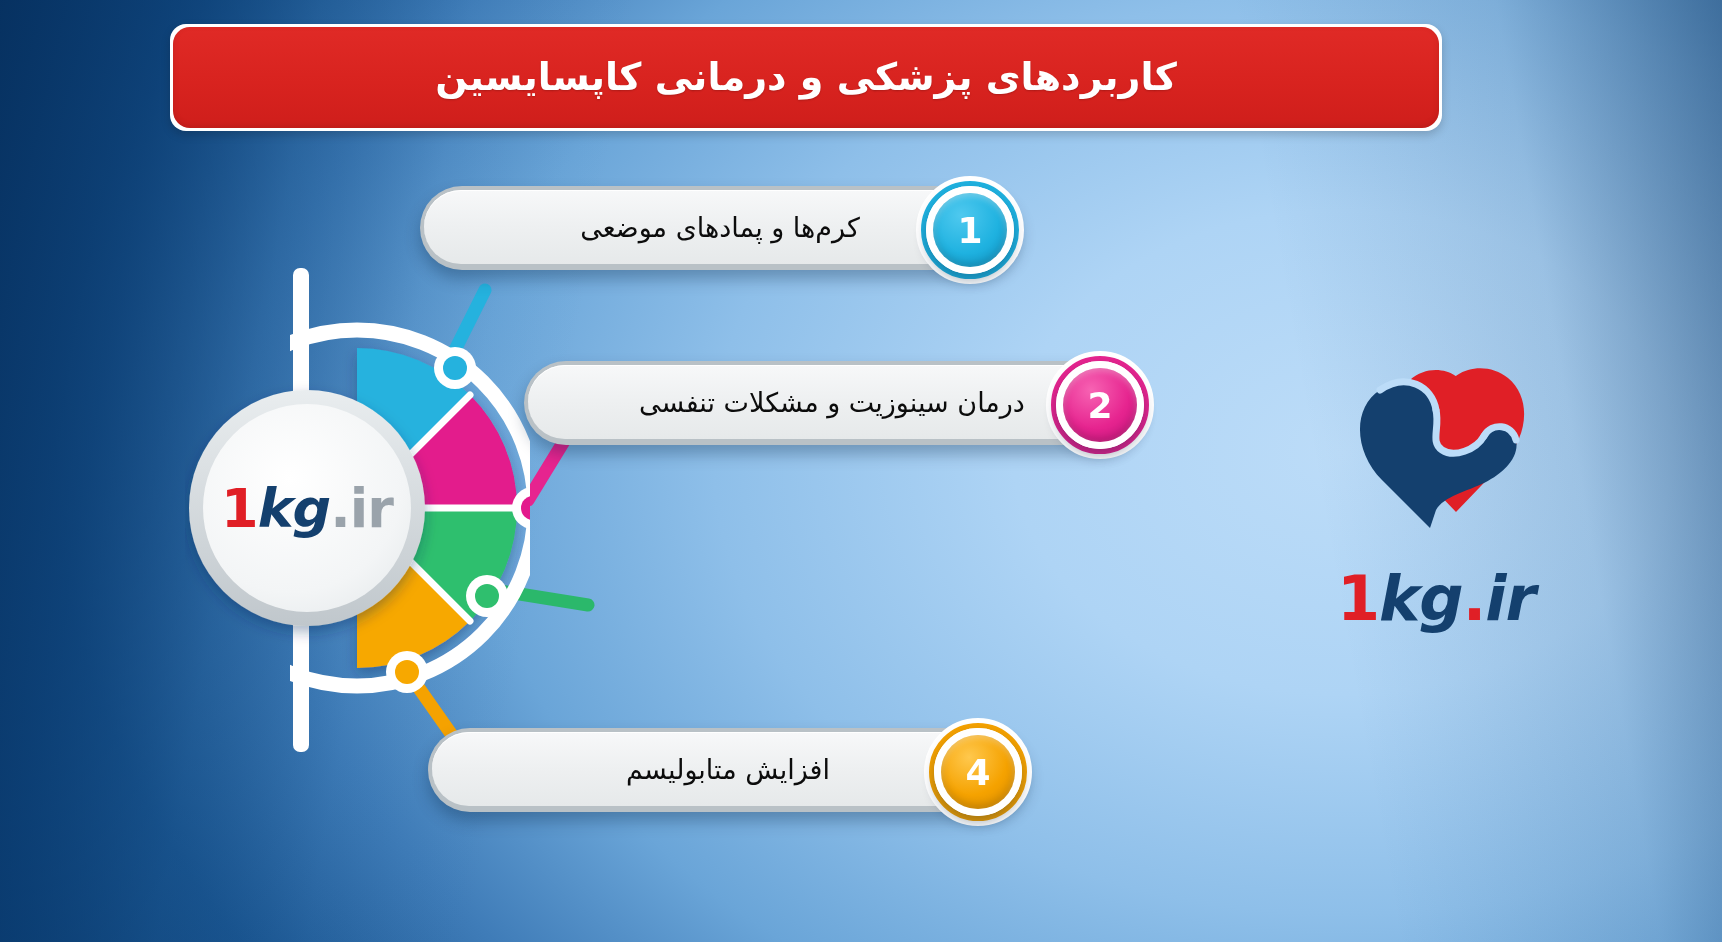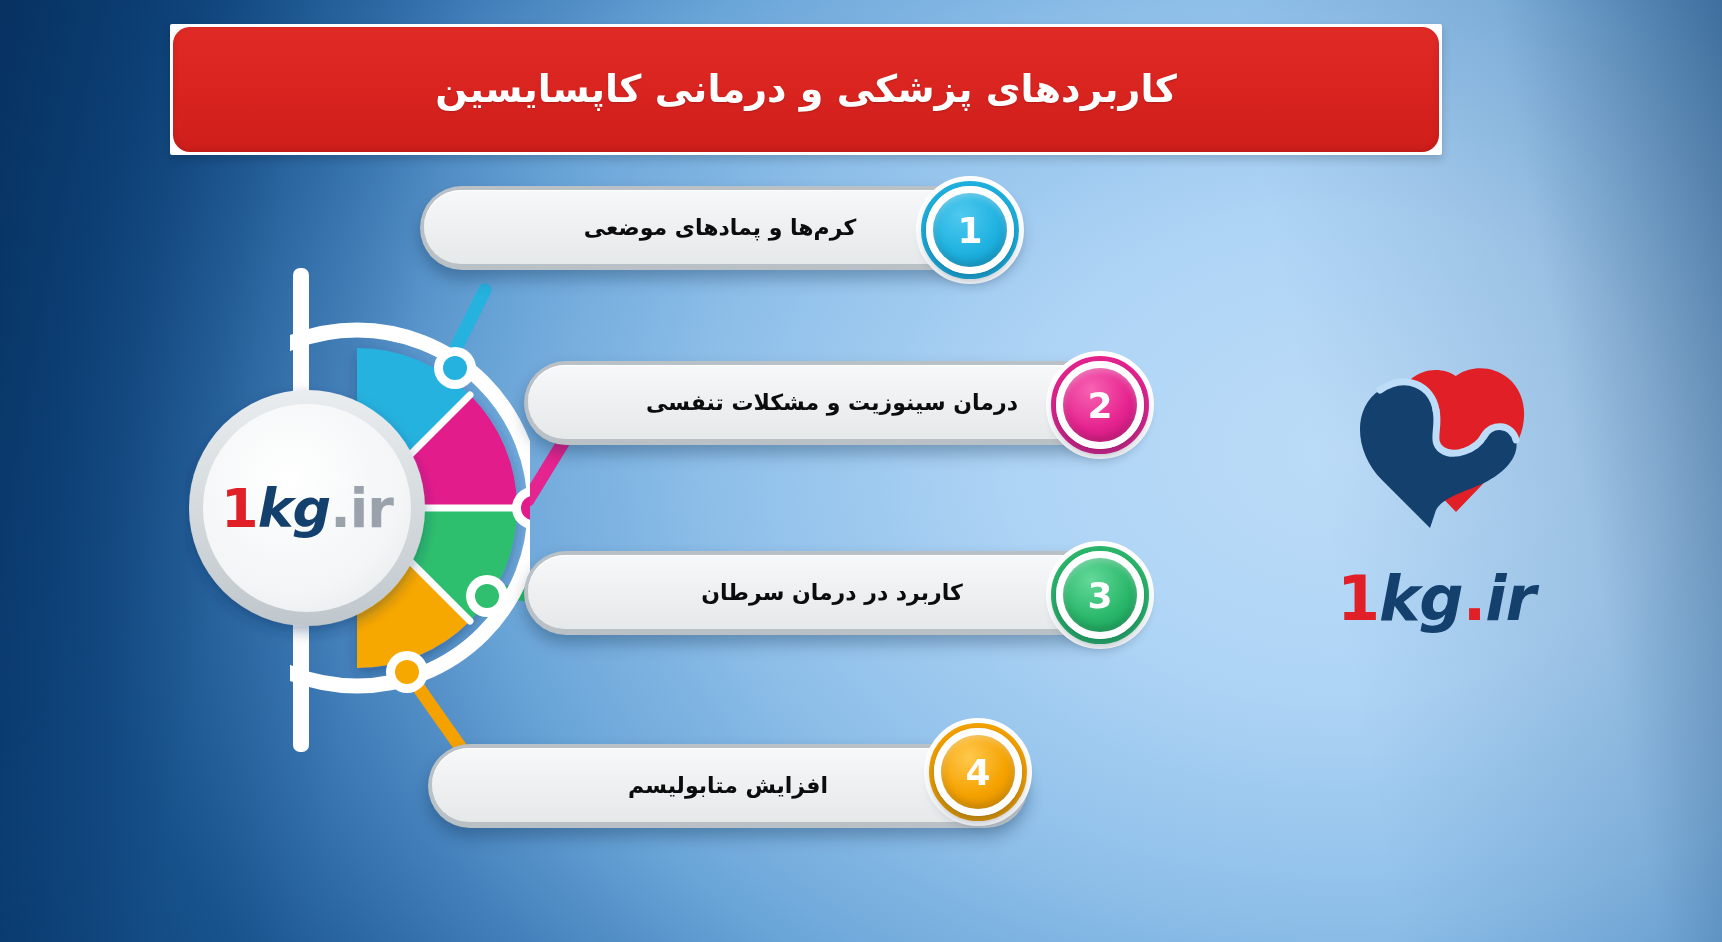--- a/index.html
+++ b/index.html
@@ -21,22 +21,22 @@
     pointer-events:none;
   }
   .stage:after{
     content:"";position:absolute;inset:0;
     background:linear-gradient(260deg, rgba(8,52,100,.55) 0%, rgba(8,52,100,.12) 12%, rgba(0,0,0,0) 26%);
     pointer-events:none;
   }
 
   
   .title-wrap{
-    position:absolute;left:170px;top:24px;width:1272px;height:131px;
-    border-radius:2px;
+    position:absolute;left:170px;top:24px;width:1272px;height:107px;
+    border-radius:16px;
     background:#ffffff;
     box-shadow:0 4px 10px rgba(0,0,0,.18);
     padding:3px;box-sizing:border-box;
     z-index:6;
   }
   .title-bar{
     width:100%;height:100%;border-radius:17px;
     background:linear-gradient(180deg,#e02a26 0%, #d8231f 55%, #cf1e1b 100%);
     display:flex;align-items:center;justify-content:center;
     box-shadow:inset 0 -2px 6px rgba(0,0,0,.10);
@@ -64,21 +64,21 @@
     padding:4px 4px 6px 4px;box-sizing:border-box;
     box-shadow:0 9px 16px rgba(4,30,60,.30);
   }
   .pill-inner{
     height:100%;border-radius:42px;
     background:linear-gradient(180deg,#f7f8f9 0%, #eef0f1 48%, #e6e9ea 100%);
     display:flex;align-items:center;justify-content:center;
     box-shadow:inset 0 1px 0 rgba(255,255,255,.95);
   }
   .pill-text{
-    font-size:22px;font-weight:bold;color:#0c0c0c;white-space:nowrap;
+    font-size:27px;font-weight:normal;color:#0c0c0c;white-space:nowrap;
     padding:0 34px 0 34px;
   }
 
   .badge{
     position:absolute;width:88px;height:88px;border-radius:50%;
     background:#ffffff;
     box-shadow:0 7px 13px rgba(4,30,60,.33);
     display:flex;align-items:center;justify-content:center;
     box-sizing:border-box;
     z-index:3;
@@ -101,21 +101,21 @@
   }
 
   
   #row-1{left:420px;top:186px;}
   #row-1 .pill{width:600px;}
   #row-2{left:524px;top:361px;}
   #row-2 .pill{width:616px;}
   #row-3{left:524px;top:551px;}
   #row-3 .pill{width:616px;}
   #row-4{left:428px;top:728px;}
-  #row-4 .pill{width:600px;margin-top:16px;}
+  #row-4 .pill{width:600px;}
 
   .connector{position:absolute;z-index:2;}
 
   
   .brand{
     position:absolute;left:1286px;top:358px;width:300px;height:300px;z-index:5;
     display:flex;flex-direction:column;align-items:center;
   }
   .brand-mark{width:220px;height:200px;}
   .brand-text{
@@ -242,33 +242,20 @@
       </div>
     </div>
     <div class="badge-outer" style="right:-14px;top:-10px;background:#e6248f;"></div>
     <div class="badge" style="right:-4px;top:0px;">
       <div class="badge-ring">
         <div class="badge-core" style="background:radial-gradient(circle at 38% 30%, #f763b3 0%, #e6248f 55%, #c2117a 100%);">2</div>
       </div>
     </div>
   </div>
 
-  <div class="row" id="row-3">
-    <div class="pill">
-      <div class="pill-inner">
-        <span class="pill-text">کاربرد در درمان سرطان</span>
-      </div>
-    </div>
-    <div class="badge-outer" style="right:-14px;top:-10px;background:#2bb86b;"></div>
-    <div class="badge" style="right:-4px;top:0px;">
-      <div class="badge-ring">
-        <div class="badge-core" style="background:radial-gradient(circle at 38% 30%, #63d99a 0%, #2bb86b 55%, #149a56 100%);">3</div>
-      </div>
-    </div>
-  </div>
 
   <div class="row" id="row-4">
     <div class="pill">
       <div class="pill-inner">
         <span class="pill-text">افزایش متابولیسم</span>
       </div>
     </div>
     <div class="badge-outer" style="right:-4px;top:-10px;background:#f5a200;"></div>
     <div class="badge" style="right:6px;top:0px;">
       <div class="badge-ring">

